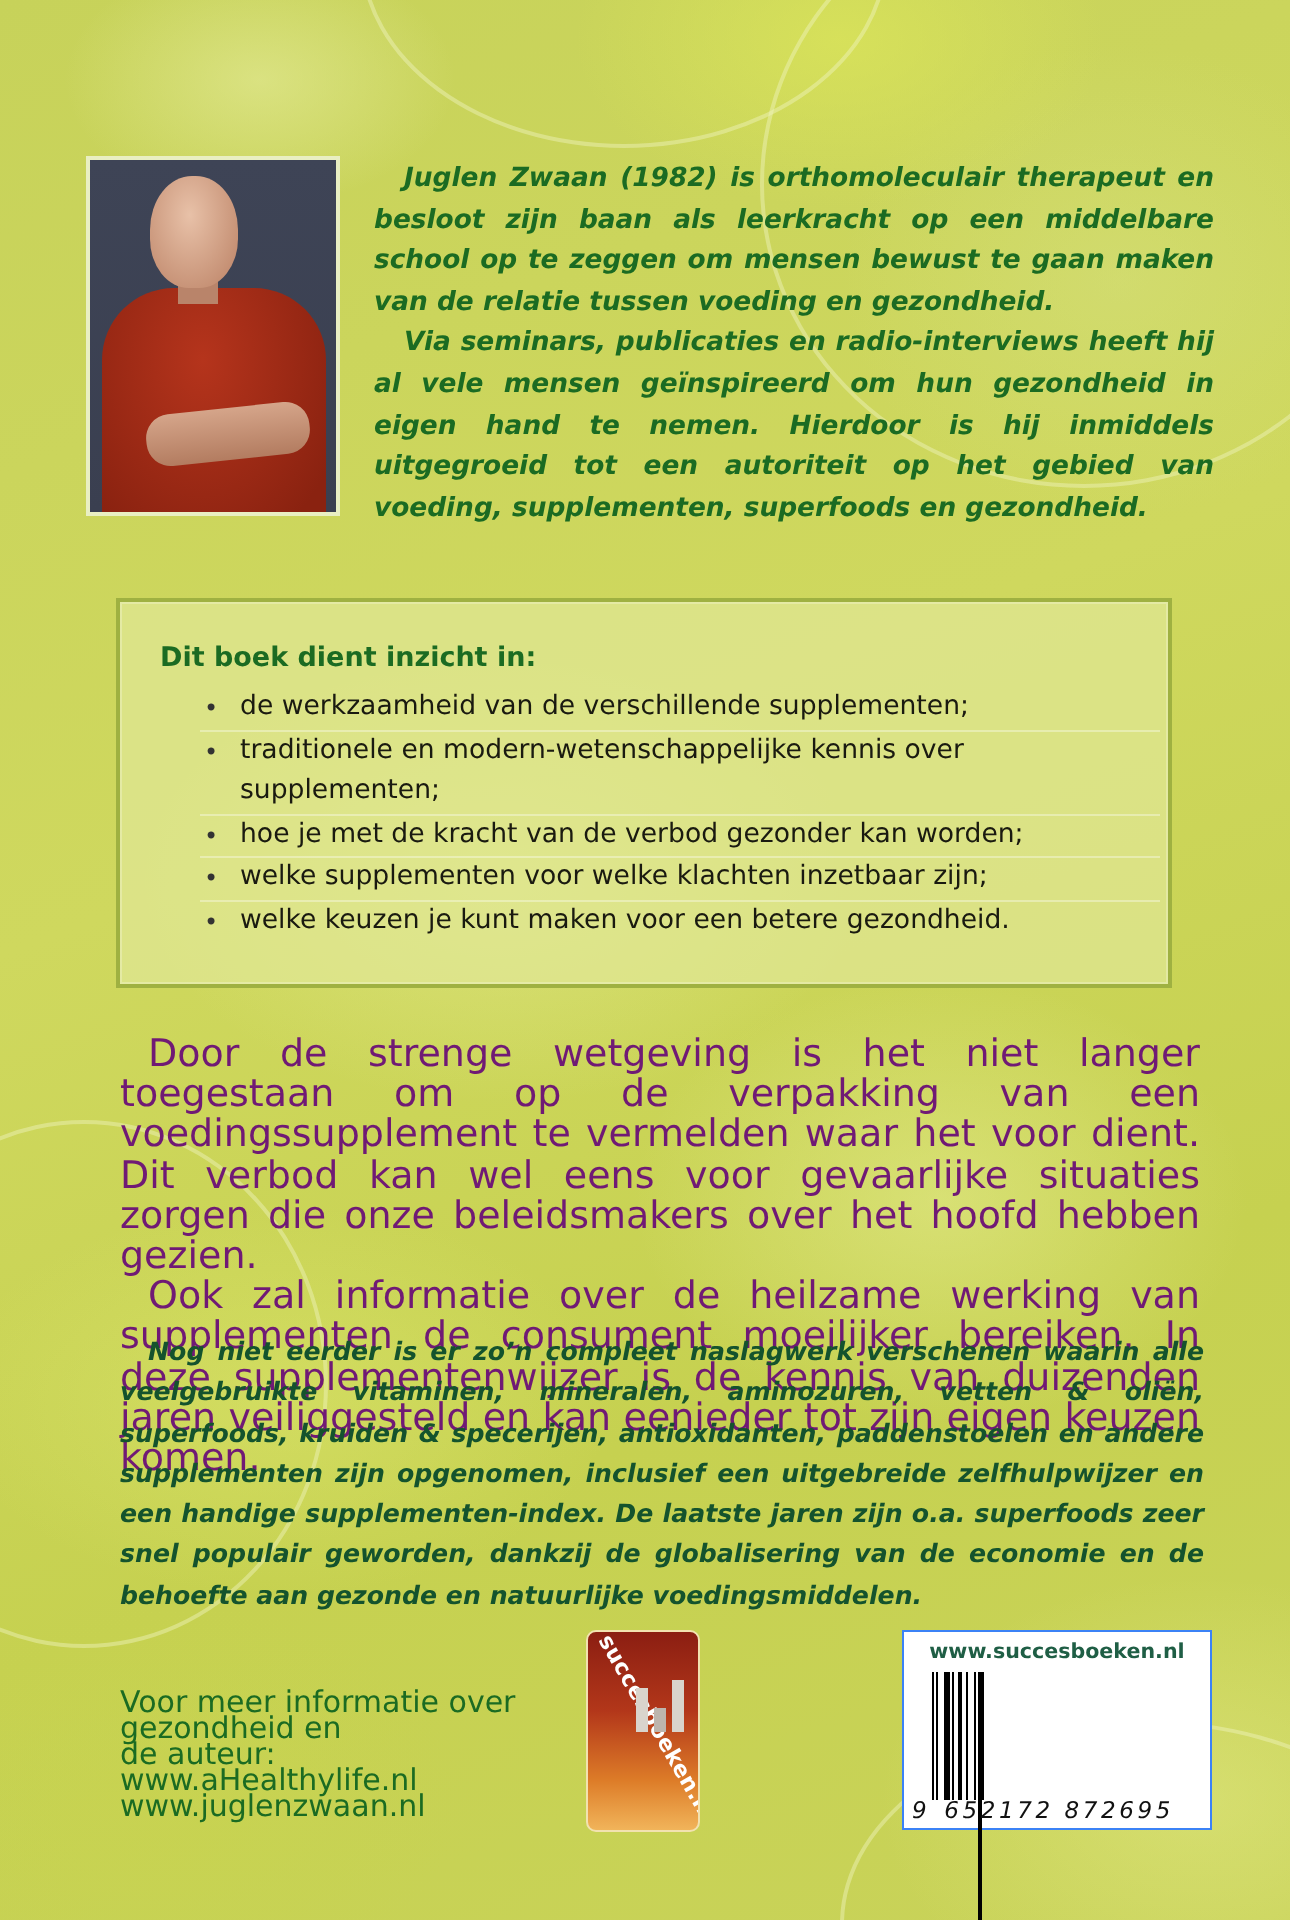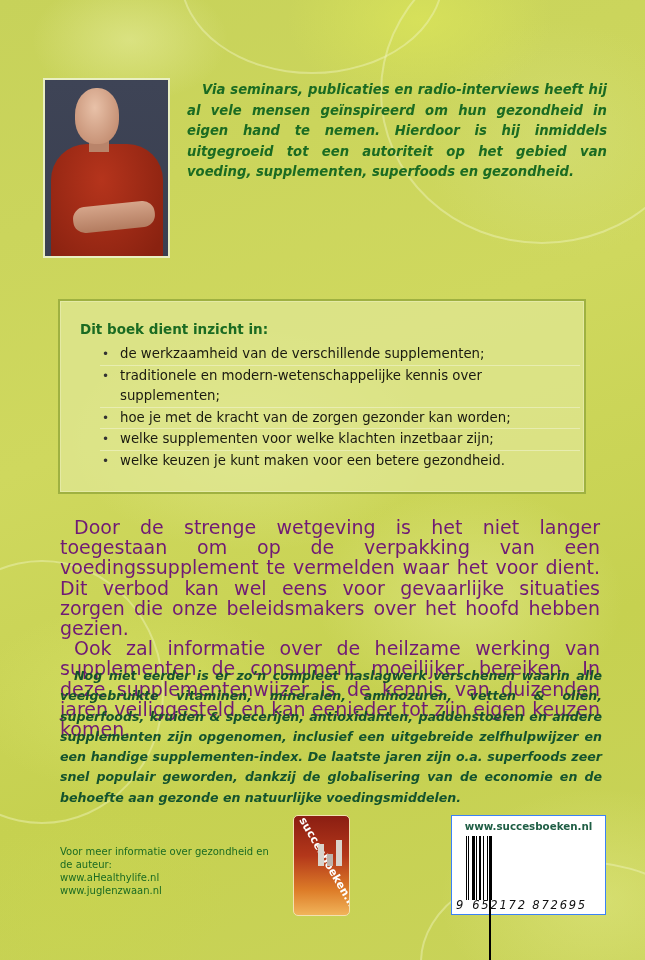--- a/index.html
+++ b/index.html
@@ -82,21 +82,21 @@
   }
   .body-text p { margin: 0; text-indent: 14px; }
   .green-text {
     position: absolute; left: 60px; top: 666px; width: 542px;
     font-size: 12.6px; line-height: 20.3px; color: #14532d;
     font-weight: bold; font-style: italic; text-align: justify;
   }
   .green-text p { margin: 0; text-indent: 14px; }
   .info {
     position: absolute; left: 60px; top: 845px; width: 230px;
-    font-size: 10px; line-height: 13px; color: #1b6b22;
+    font-size: 15px; line-height: 13px; color: #1b6b22;
   }
   .info div { margin: 0; }
   .publisher-logo {
     position: absolute; left: 293px; top: 815px; width: 57px; height: 101px;
     border-radius: 5px; border: 1.5px solid #f2e2b0; box-sizing: border-box;
     background: linear-gradient(180deg, #8b1e12 0%, #b3371a 40%, #dd7c28 75%, #f1b45a 100%);
     overflow: hidden;
   }
   .publisher-logo .logo-text {
     position: absolute; left: 5px; top: 4px;
@@ -144,29 +144,30 @@
 </div>
 
 <div class="photo">
   <div class="shirt"></div>
   <div class="neck"></div>
   <div class="head"></div>
   <div class="arms"></div>
 </div>
 
 <div class="bio">
+  <p>Juglen Zwaan (1982) is orthomoleculair therapeut en besloot zijn baan als leerkracht op een middelbare school op te zeggen om mensen bewust te gaan maken van de relatie tussen voeding en gezondheid.</p>
   <p>Via seminars, publicaties en radio-interviews heeft hij al vele mensen geïnspireerd om hun gezondheid in eigen hand te nemen. Hierdoor is hij inmiddels uitgegroeid tot een autoriteit op het gebied van voeding, supplementen, superfoods en gezondheid.</p>
 </div>
 
 <div class="box">
   <h2>Dit boek dient inzicht in:</h2>
   <ul>
     <li><span class="bullet">•</span><span>de werkzaamheid van de verschillende supplementen;</span></li>
     <li><span class="bullet">•</span><span>traditionele en modern-wetenschappelijke kennis over supplementen;</span></li>
-    <li><span class="bullet">•</span><span>hoe je met de kracht van de zorgen gezonder kan worden;</span></li>
+    <li><span class="bullet">•</span><span>hoe je met de kracht van de verbod gezonder kan worden;</span></li>
     <li><span class="bullet">•</span><span>welke supplementen voor welke klachten inzetbaar zijn;</span></li>
     <li><span class="bullet">•</span><span>welke keuzen je kunt maken voor een betere gezondheid.</span></li>
   </ul>
 </div>
 
 <div class="body-text">
   <p>Door de strenge wetgeving is het niet langer toegestaan om op de verpakking van een voedingssupplement te vermelden waar het voor dient. Dit verbod kan wel eens voor gevaarlijke situaties zorgen die onze beleidsmakers over het hoofd hebben gezien.</p>
   <p>Ook zal informatie over de heilzame werking van supplementen de consument moeilijker bereiken. In deze supplementenwijzer is de kennis van duizenden jaren veiliggesteld en kan eenieder tot zijn eigen keuzen komen.</p>
 </div>
 

